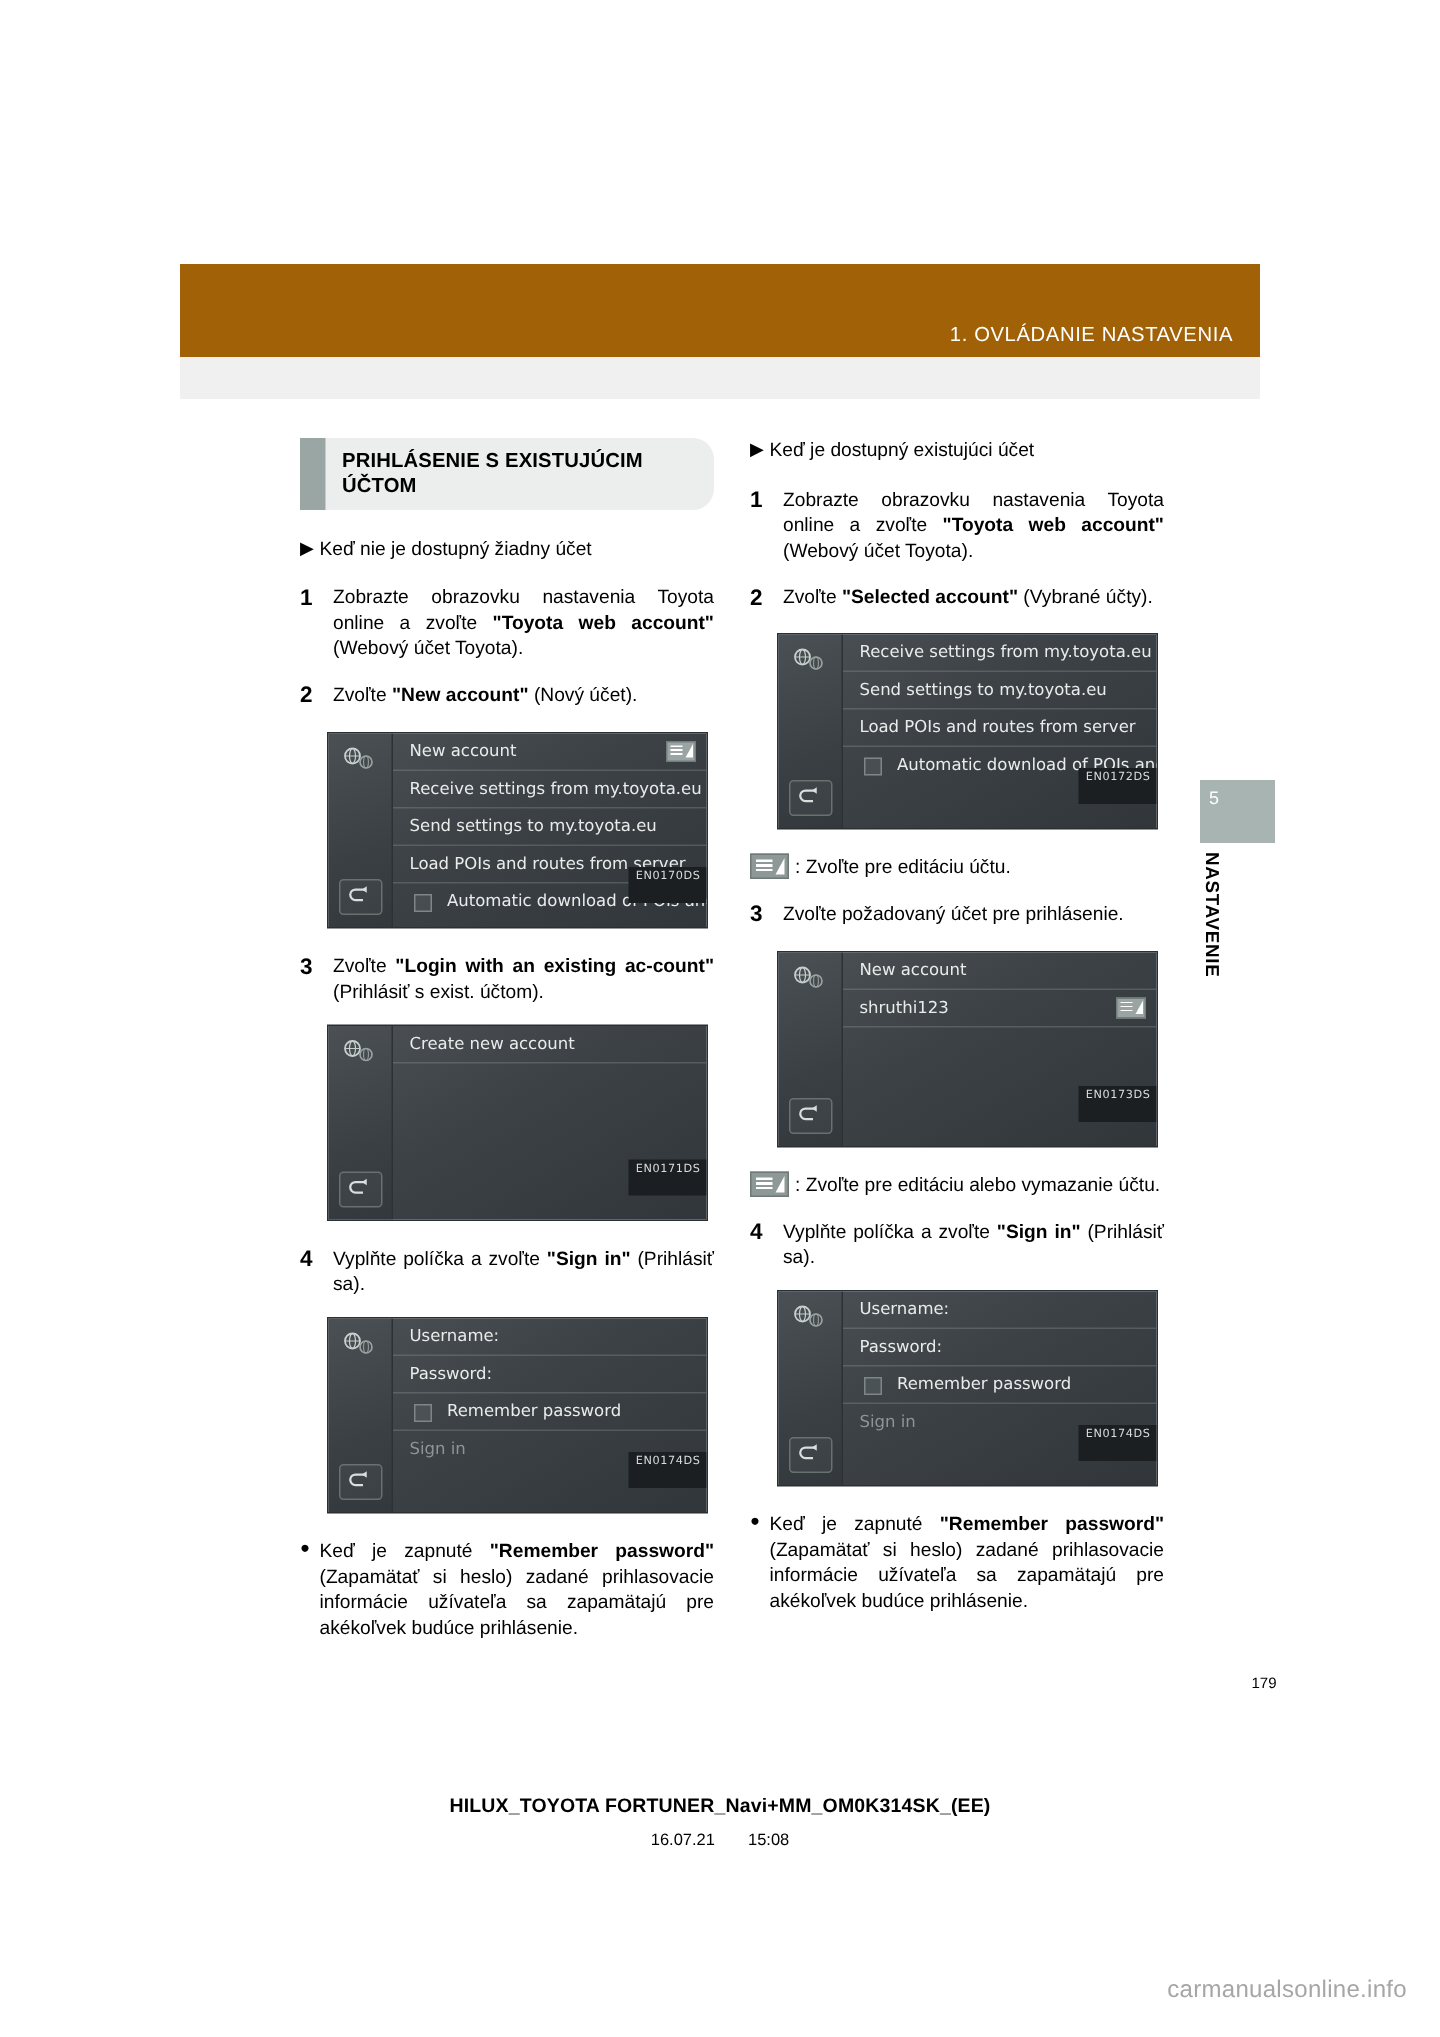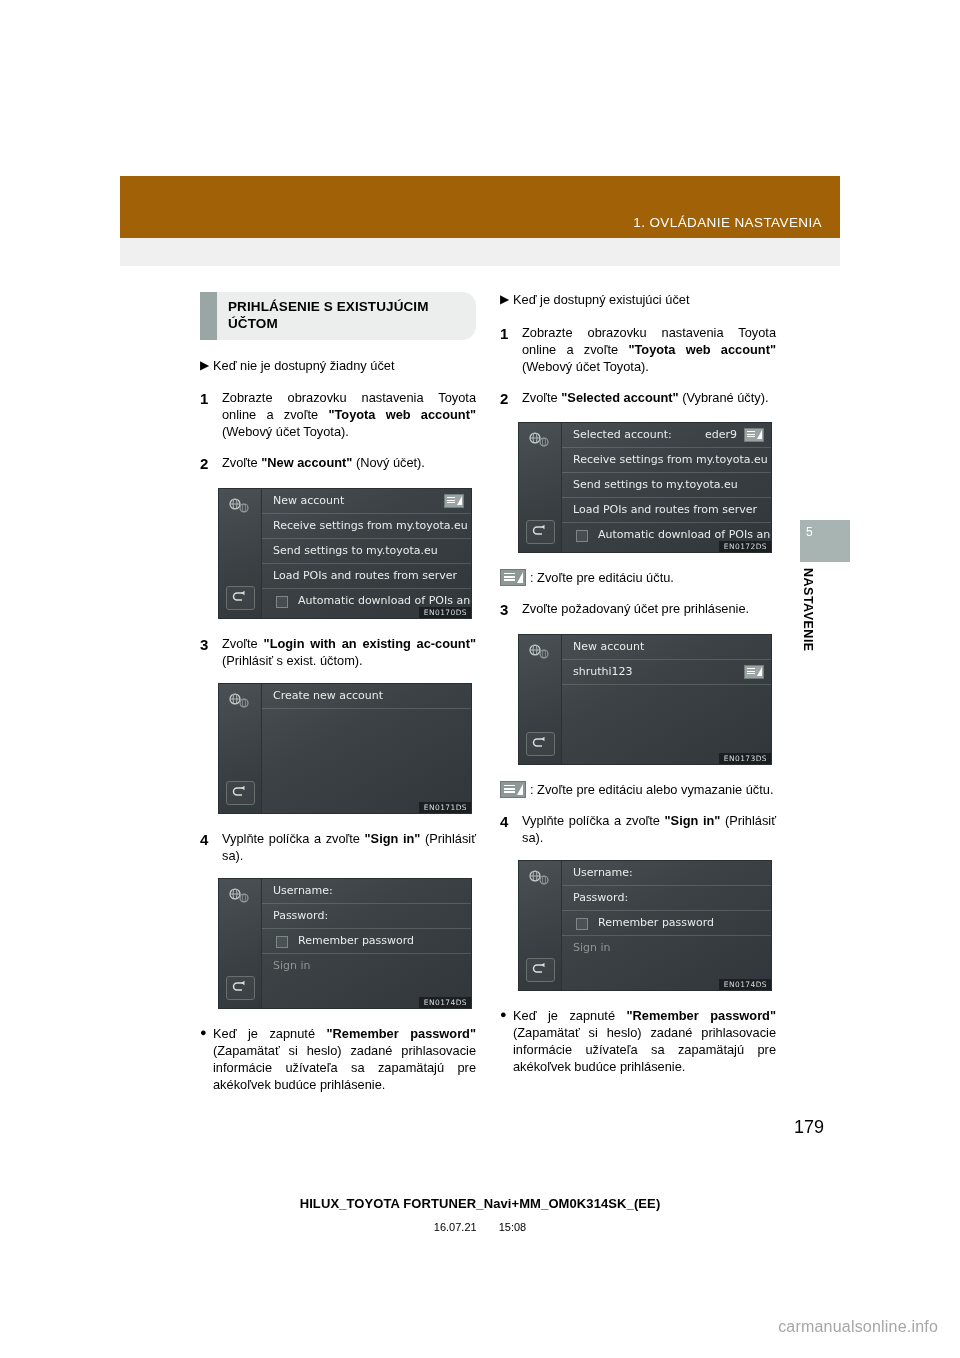--- a/index.html
+++ b/index.html
@@ -304,35 +304,35 @@
     left: 14px;
     top: 7px;
     width: 10px;
     height: 10px;
     border: 1px solid #7d8785;
     background: rgba(255,255,255,0.07);
   }
   .shot-code {
     position: absolute;
     right: 0;
-    bottom: 0;
+    bottom: 16px;
     background: #1b1f21;
     color: #d8dcdb;
     font-size: 7.5px;
     letter-spacing: 0.4px;
-    padding: 1px 4px 1px 5px;
+    padding: 1px 4px 14px 5px;
     font-family: "DejaVu Sans", sans-serif;
   }
 
   
   .page-number {
     position: absolute;
-    right: 136px;
+    right: 109px;
     top: 1117px;
-    font-size: 18px;
+    font-size: 10px;
   }
   .footer-doc {
     position: absolute;
     left: 0;
     right: 0;
     top: 1196px;
     text-align: center;
     font-size: 13px;
     font-weight: bold;
     letter-spacing: 0.1px;
@@ -538,25 +538,20 @@
       </span>
       <span class="back-btn">
         <svg width="18" height="15" viewBox="0 0 18 15">
           <path d="M13 3 H6 a3.5 3.5 0 0 0 0 7 H11" fill="none" stroke="#d8dedc" stroke-width="1.5"></path>
           <path d="M13.5 0.8 L10.2 3 L13.5 5.2 Z" fill="#d8dedc"></path>
         </svg>
       </span>
     </div>
     <div class="shot-list">
       <div class="shot-row">
-        <span>Selected account:</span>
-        <span class="right-val">eder9</span>
-        <span class="row-edit-icon"></span>
-      </div>
-      <div class="shot-row">
         <span>Receive settings from my.toyota.eu</span>
       </div>
       <div class="shot-row">
         <span>Send settings to my.toyota.eu</span>
       </div>
       <div class="shot-row">
         <span>Load POIs and routes from server</span>
       </div>
       <div class="shot-row indent no-rule">
         <span class="row-checkbox"></span>

